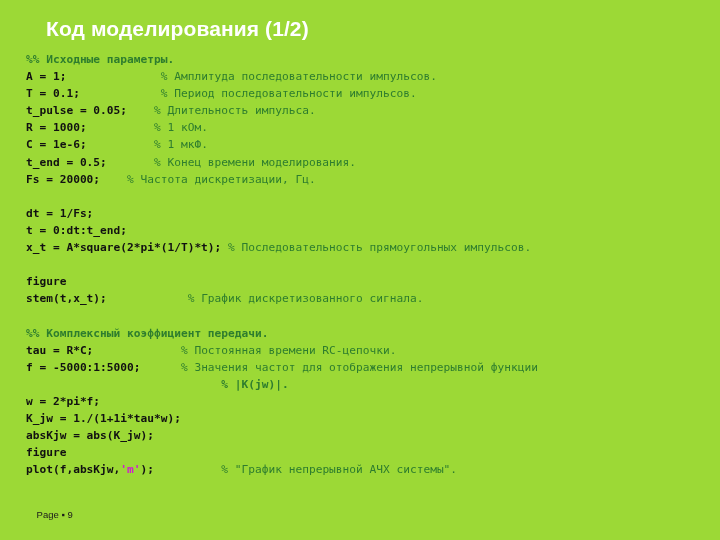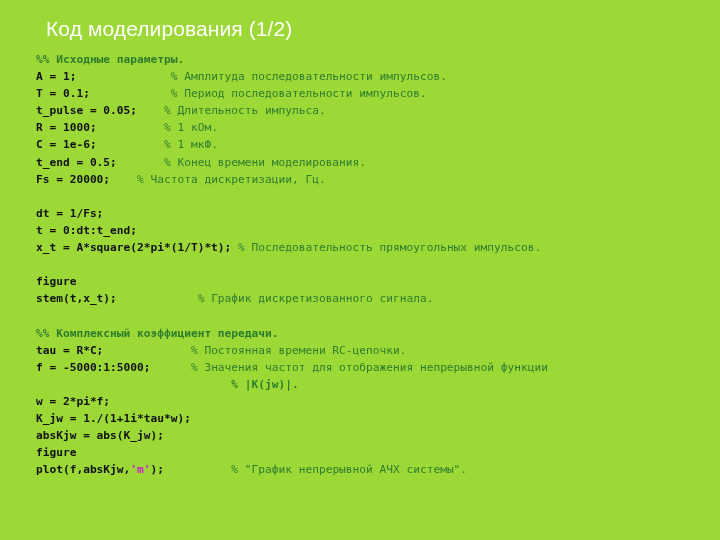--- a/index.html
+++ b/index.html
@@ -18,30 +18,30 @@
     width: 720px;
     height: 540px;
     background: #9cd936;
     box-sizing: border-box;
   }
   #slide-title {
     position: absolute;
     left: 46px;
     top: 16px;
     font-family: "Liberation Sans", sans-serif;
-    font-weight: normal;
+    font-weight: bold;
     font-size: 21px;
     line-height: 26px;
     color: #ffffff;
     letter-spacing: 0.1px;
     white-space: nowrap;
   }
   #code-block {
     position: absolute;
-    left: 36px;
+    left: 26px;
     top: 51px;
     width: 676px;
     font-family: "DejaVu Sans Mono", "Liberation Mono", monospace;
     font-size: 11.2px;
     line-height: 17.1px;
     color: #000000;
     white-space: pre;
   }
   .code-line {
     height: 17.1px;
@@ -83,14 +83,17 @@
 </style>
 </head>
 <body>
 
 <div id="slide">
 
   <div id="slide-title">Код моделирования (1/2)</div>
 
   <div id="code-block"><div class="code-line"><span class="cmt-only">%% Исходные параметры.</span></div><div class="code-line"><span>A = 1;              </span><span class="cmt">% Амплитуда последовательности импульсов.</span></div><div class="code-line"><span>T = 0.1;            </span><span class="cmt">% Период последовательности импульсов.</span></div><div class="code-line"><span>t_pulse = 0.05;    </span><span class="cmt">% Длительность импульса.</span></div><div class="code-line"><span>R = 1000;          </span><span class="cmt">% 1 кОм.</span></div><div class="code-line"><span>C = 1e-6;          </span><span class="cmt">% 1 мкФ.</span></div><div class="code-line"><span>t_end = 0.5;       </span><span class="cmt">% Конец времени моделирования.</span></div><div class="code-line"><span>Fs = 20000;    </span><span class="cmt">% Частота дискретизации, Гц.</span></div><div class="blank">&nbsp;</div><div class="code-line"><span>dt = 1/Fs;</span></div><div class="code-line"><span>t = 0:dt:t_end;</span></div><div class="code-line wrap"><span>x_t = A*square(2*pi*(1/T)*t); </span><span class="cmt">% Последовательность прямоугольных импульсов.</span></div><div class="blank">&nbsp;</div><div class="code-line"><span>figure</span></div><div class="code-line"><span>stem(t,x_t);            </span><span class="cmt">% График дискретизованного сигнала.</span></div><div class="blank">&nbsp;</div><div class="code-line"><span class="cmt-only">%% Комплексный коэффициент передачи.</span></div><div class="code-line"><span>tau = R*C;             </span><span class="cmt">% Постоянная времени RC-цепочки.</span></div><div class="code-line wrap"><span>f = -5000:1:5000;      </span><span class="cmt">% Значения частот для отображения непрерывной функции</span></div><div class="code-line"><span>                             </span><span class="cmt-only">% |K(jw)|.</span></div><div class="code-line"><span>w = 2*pi*f;</span></div><div class="code-line"><span>K_jw = 1./(1+1i*tau*w);</span></div><div class="code-line"><span>absKjw = abs(K_jw);</span></div><div class="code-line"><span>figure</span></div><div class="code-line"><span>plot(f,absKjw,</span><span class="str">'m'</span><span>);          </span><span class="cmt">% "График непрерывной АЧХ системы".</span></div></div>
 
+  <div id="page-footer">
+    <span>Page</span><span class="footer-dot"> </span><span class="footer-dot">▪</span><span> </span><span>9</span>
+  </div>
 
 </div>
 
 </body></html>

